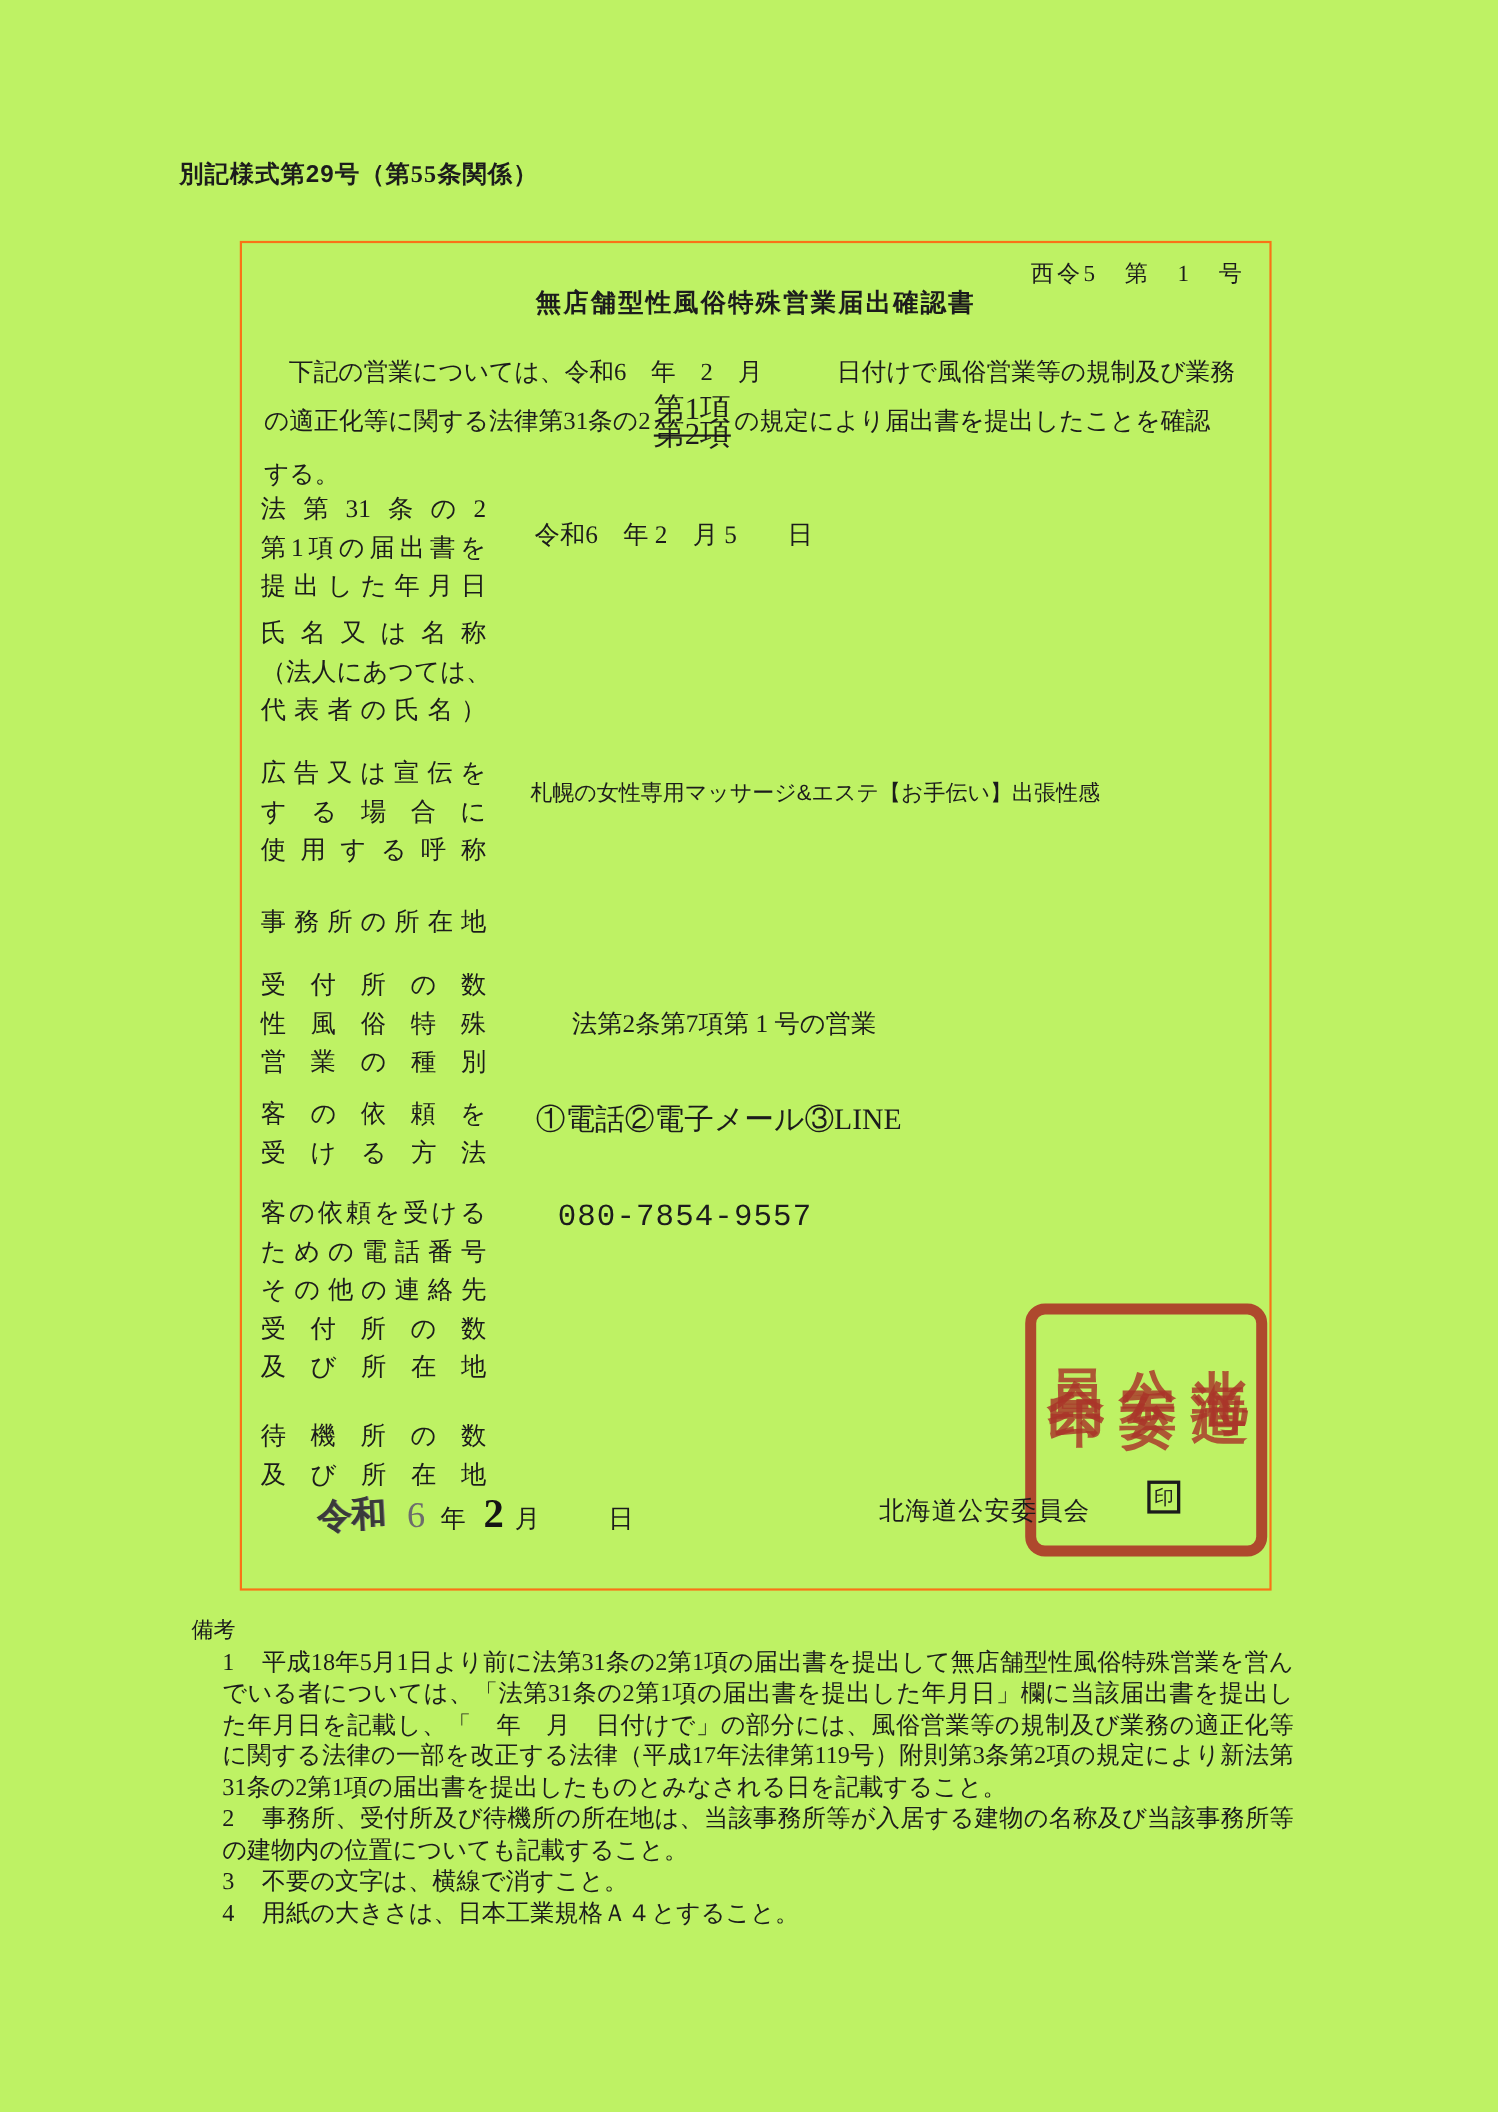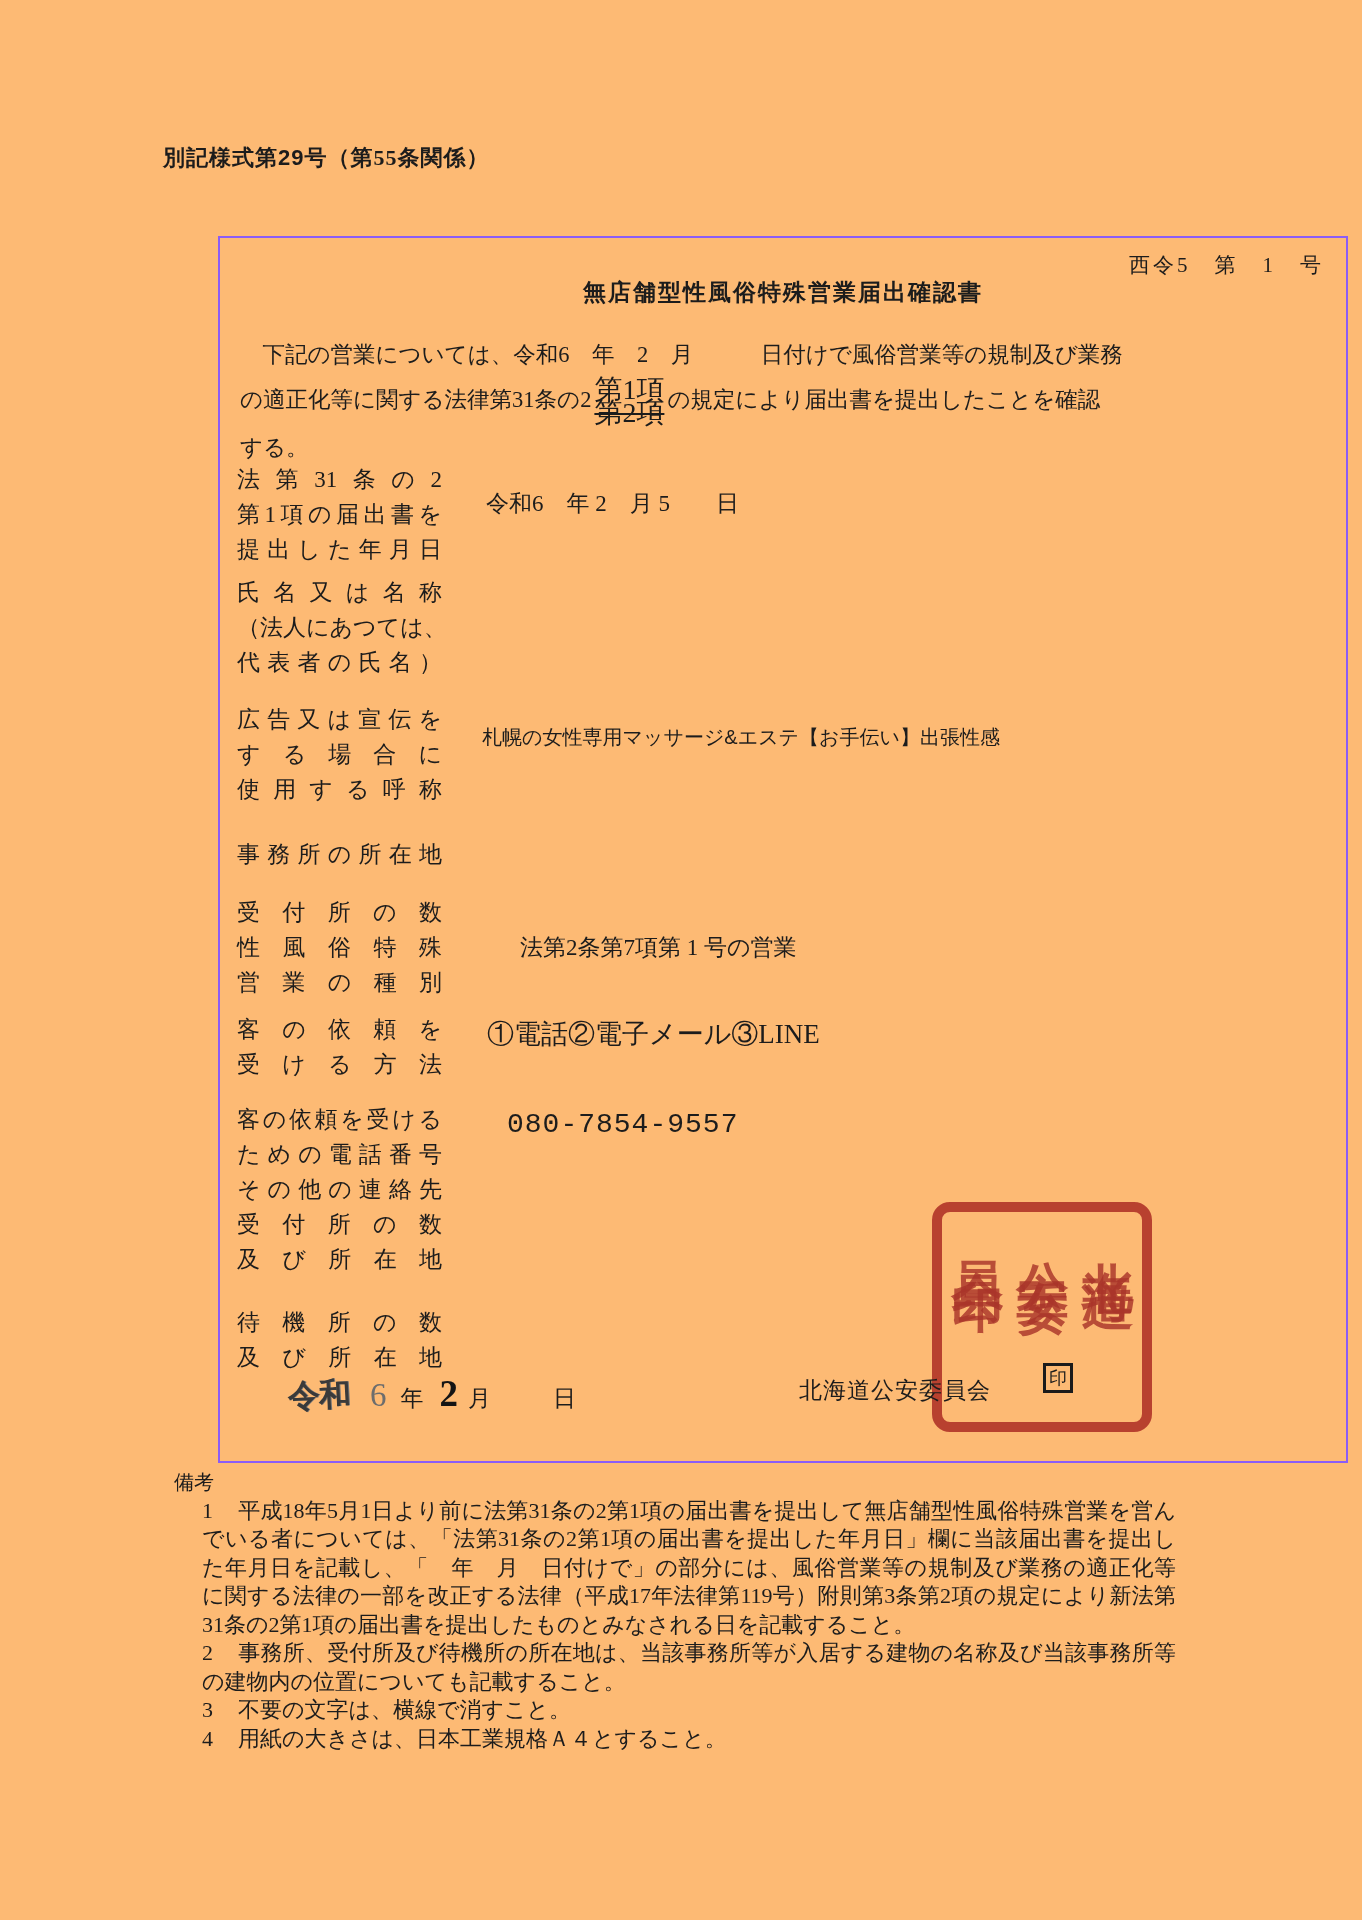--- a/index.html
+++ b/index.html
@@ -1,26 +1,26 @@
 <!DOCTYPE html>
 <html><head>
 <meta charset="utf-8">
 <style>
   * { margin:0; padding:0; box-sizing:border-box; }
   body { background:#d9d9d9; font-family:"Liberation Serif","DejaVu Serif",serif; }
   .page {
     position:relative; width:1362px; height:1920px;
-    background:#fdba74; color:#1c1c1c; overflow:hidden;
+    background:#bef264; color:#1c1c1c; overflow:hidden;
     font-family:"Liberation Serif","DejaVu Serif",serif;
   }
   .form-no { position:absolute; left:163px; top:143px; font-size:22px; }
   .form-no .main { font-weight:bold; font-family:"Liberation Sans","DejaVu Sans",sans-serif; letter-spacing:1px; }
   .form-no .sub { font-weight:bold; letter-spacing:1px; }
 
-  .box { position:absolute; left:218px; top:236px; width:1130px; height:1227px; border:2px solid #8b5cf6; }
+  .box { position:absolute; left:218px; top:219px; width:938px; height:1227px; border:2px solid #f97316; }
 
   .doc-no { position:absolute; top:13px; right:22px; font-size:21px; letter-spacing:3px; }
   .title { position:absolute; top:39px; left:0; width:100%; text-align:center;
            font-weight:bold; font-size:23px; letter-spacing:2px;
            font-family:"Liberation Sans","DejaVu Sans",sans-serif; }
 
   .intro { position:absolute; top:94px; left:20px; font-size:22.5px; line-height:45px; white-space:nowrap; }
   .clause { display:inline-block; vertical-align:middle; margin:0 3px; font-size:28px;
             line-height:23px; text-align:center; transform:translateY(-1px); }
   .clause .struck { text-decoration:line-through; text-decoration-thickness:2px;text-align:center; }

